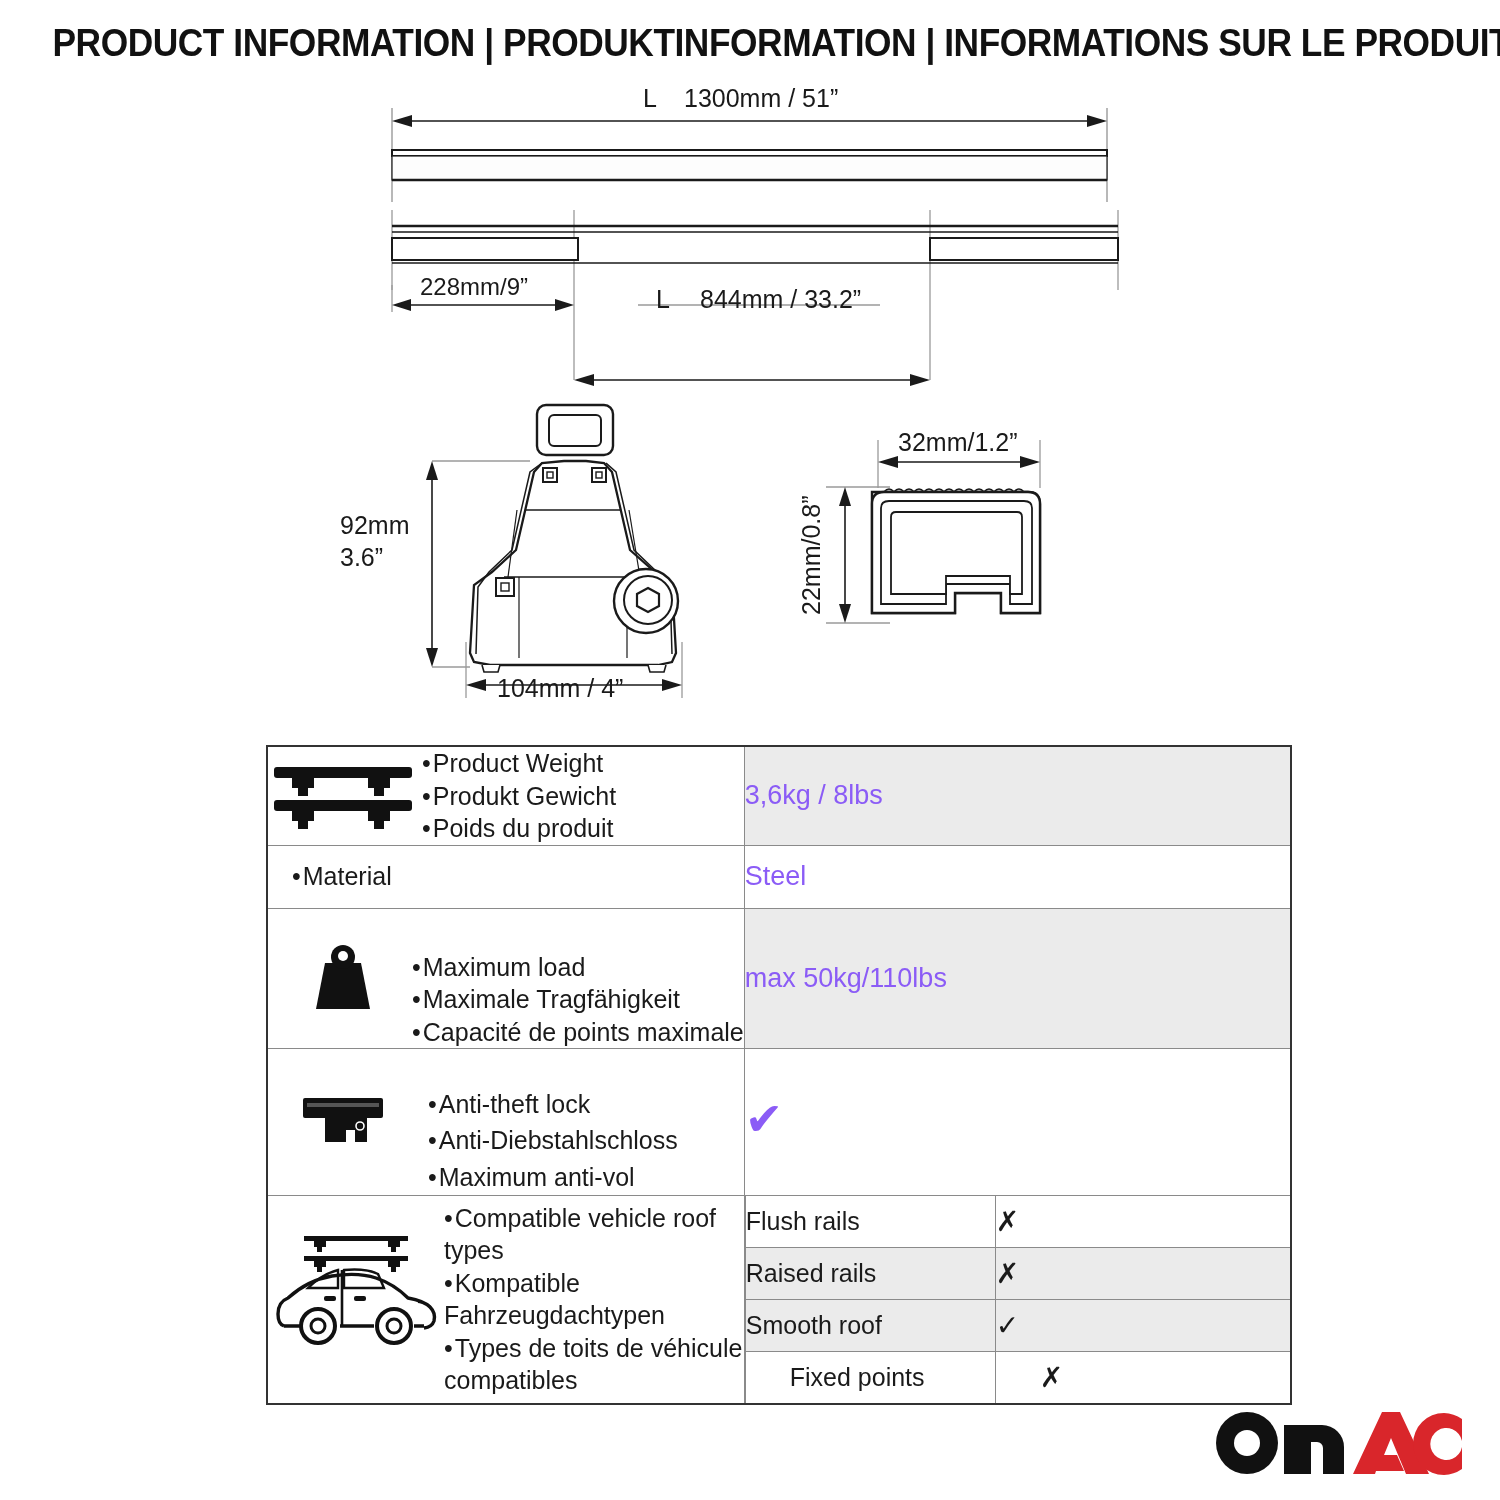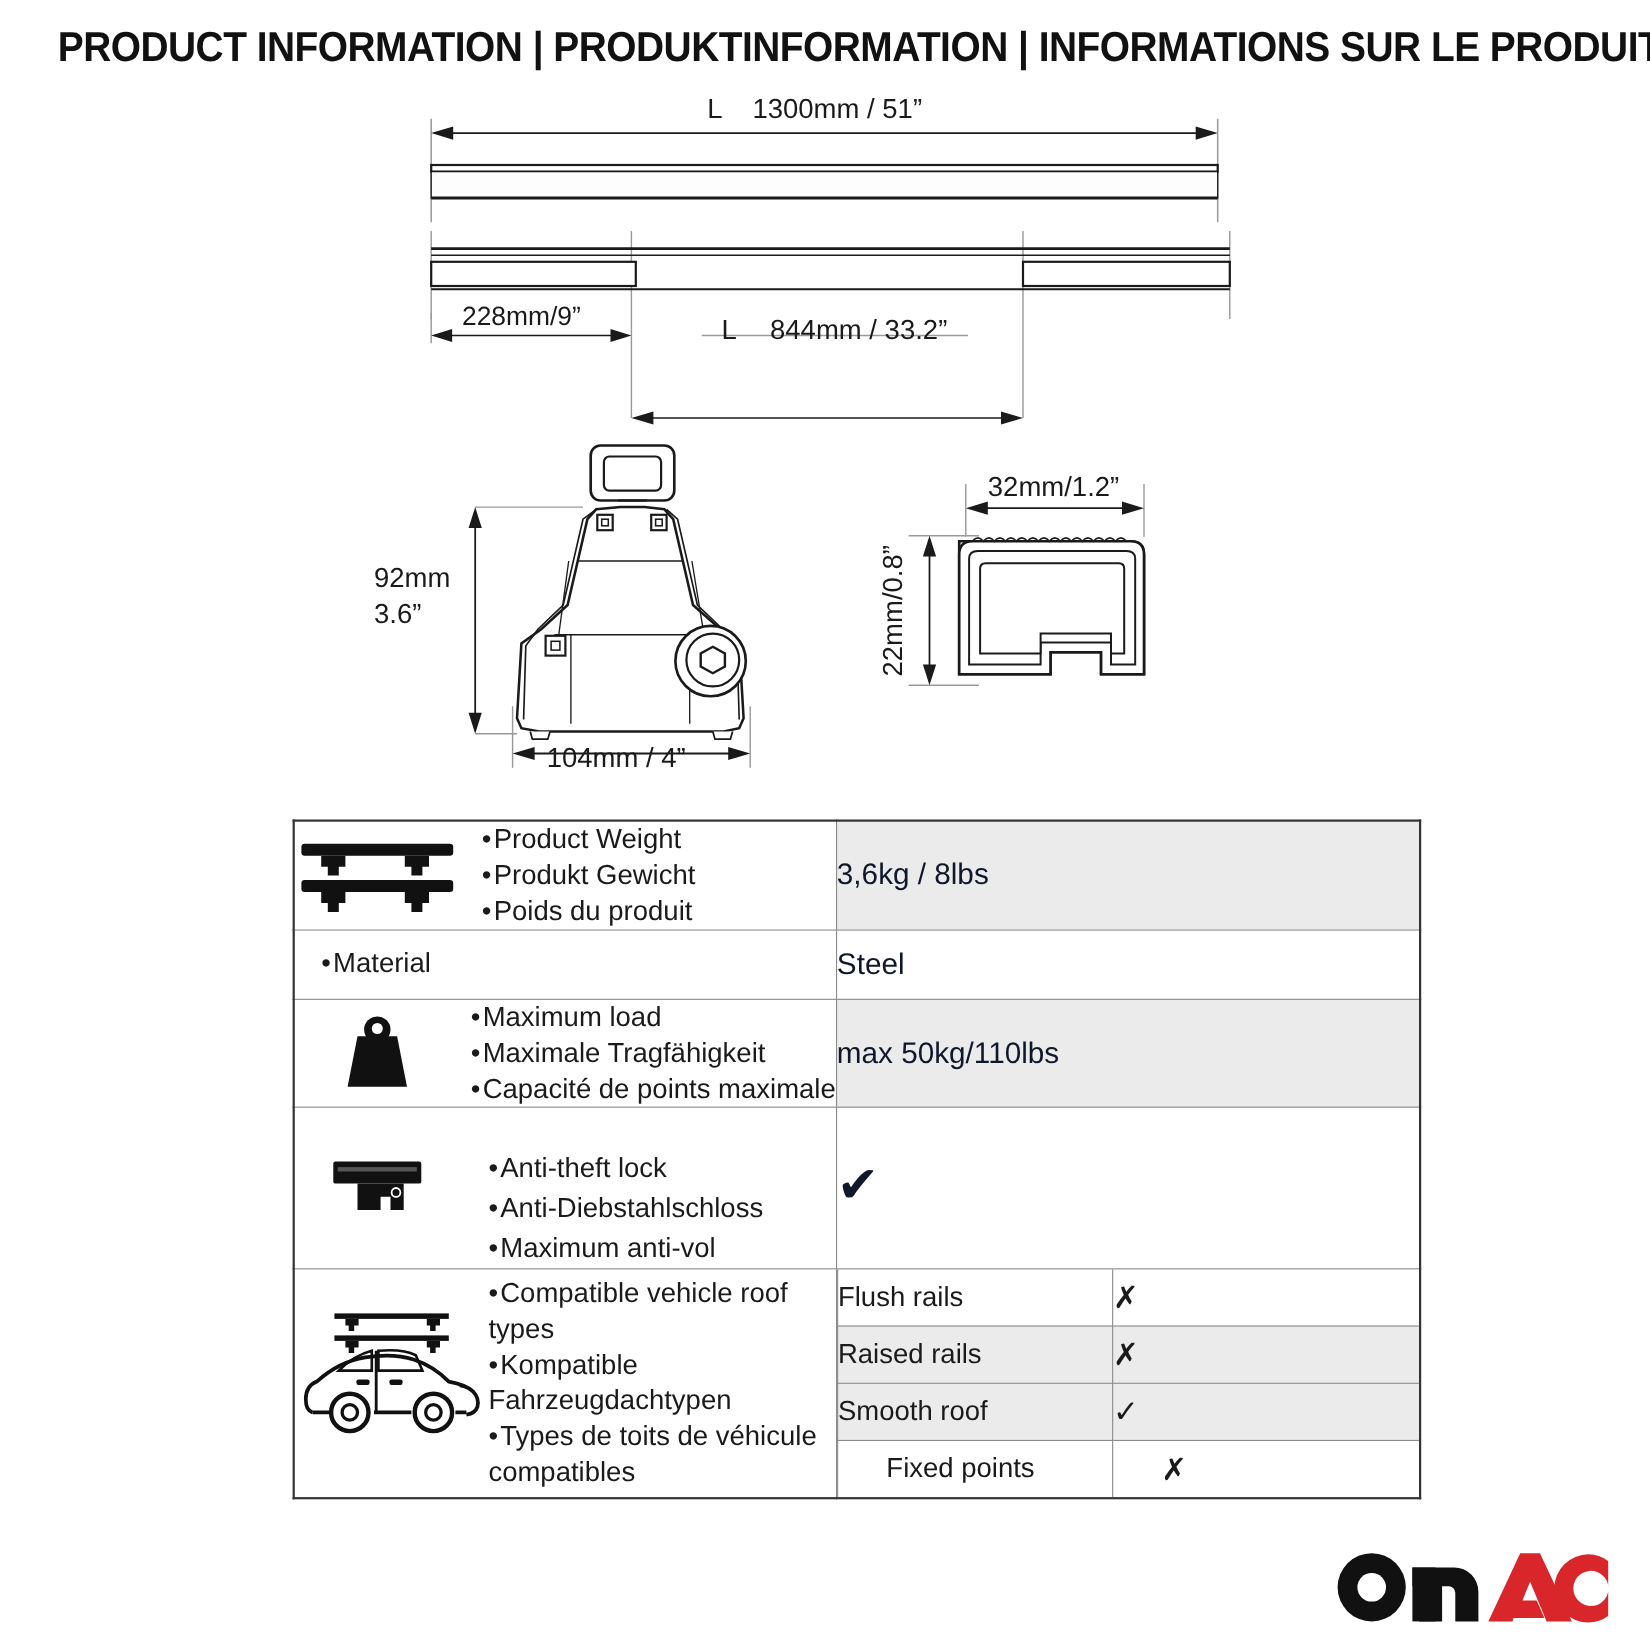--- a/index.html
+++ b/index.html
@@ -49,25 +49,25 @@
     vertical-align:middle;
     padding:0;
   }
   .label-cell{
     width:452px;
     padding:6px 8px 6px 10px;
   }
   .value-cell{
     padding:6px 0 6px 22px;
     font-size:27px;
-    color:#0f172a;
+    color:#8b5cf6;
   }
   .shade{background:#ebebeb;}
 
-  .label-flex{display:flex;align-items:center;gap:20px;}
+  .label-flex{display:flex;align-items:center;gap:4px;}
   .icon-box{width:150px;flex:0 0 150px;display:flex;align-items:center;justify-content:center;}
   .bullets{font-size:25px;line-height:1.30;white-space:nowrap;}
   .bullets div{position:relative;}
   .bul:before{content:"\2022";margin-right:2px;font-size:25px;}
 
   
   .compat-cell{padding:14px 8px 14px 10px;}
   .compat-inner{display:flex;flex-direction:row;align-items:flex-start;}
   .compat-icon{align-self:center;margin-bottom:10px;}
   .compat-bullets{font-size:25px;line-height:1.30;}
@@ -269,21 +269,21 @@
           <div class="label-flex">
             <div class="icon-box">
               <svg width="74" height="74" viewBox="0 0 74 74">
                 <g fill="#111111">
                   <path d="M19,22 h36 l9,46 h-54 z"></path>
                   <circle cx="37" cy="16" r="12"></circle>
                 </g>
                 <circle cx="37" cy="15" r="5" fill="#ffffff"></circle>
               </svg>
             </div>
-            <div class="bullets" style="margin-left:-10px;">
+            <div class="bullets" style="margin-left:-10px;margin-top:42px;">
               <div class="bul">Maximum load</div>
               <div class="bul">Maximale Tragfähigkeit</div>
               <div class="bul">Capacité de points maximale</div>
             </div>
           </div>
         </td>
         <td class="value-cell shade">max 50kg/110lbs</td>
       </tr>
 
       <tr>

